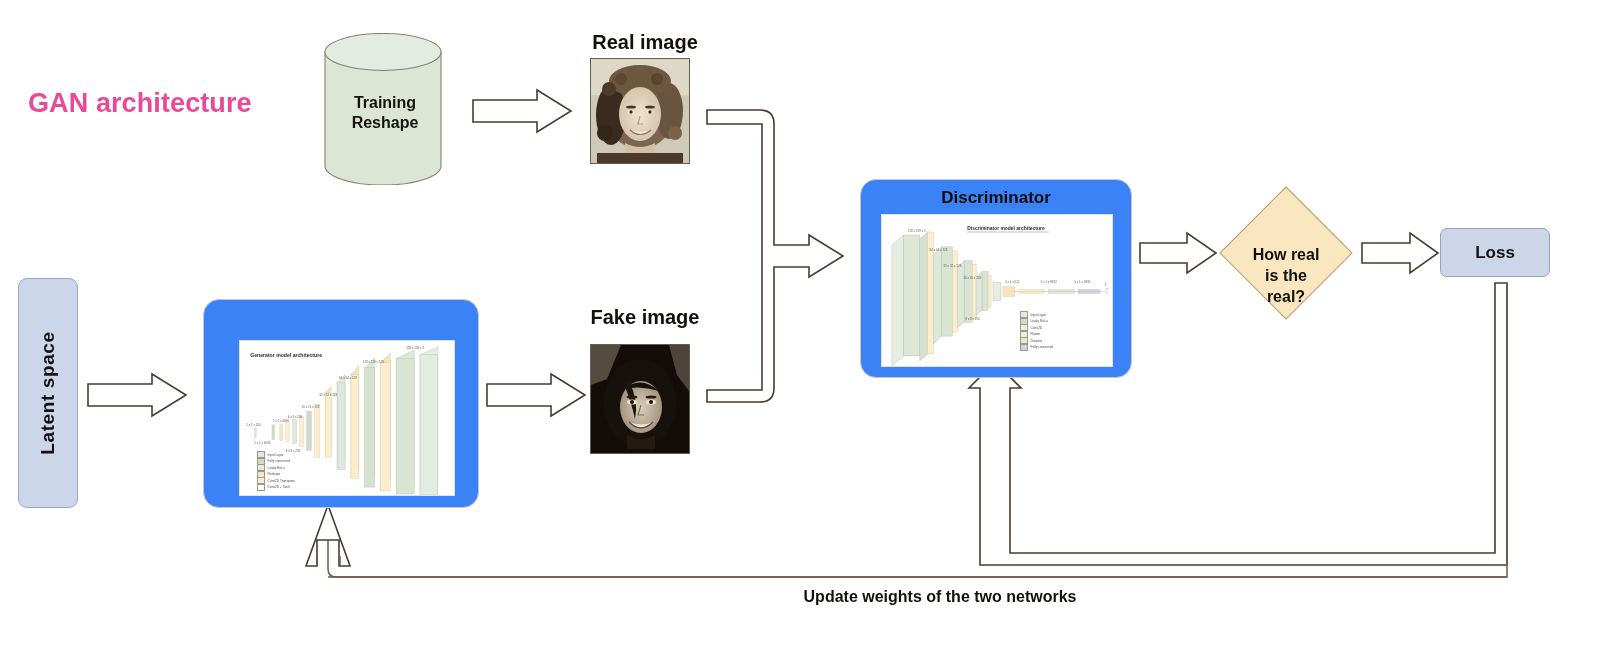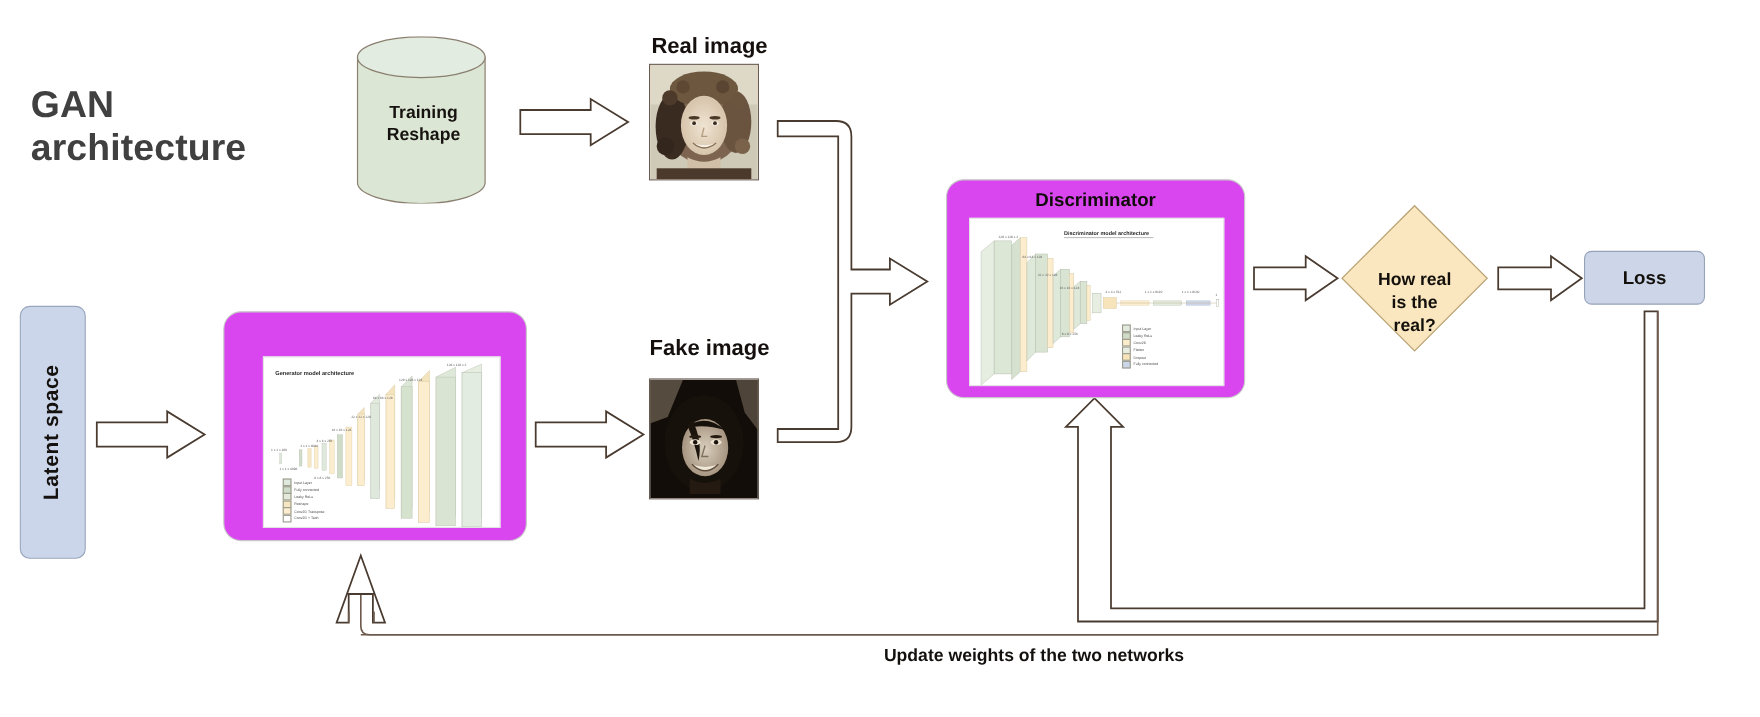--- a/index.html
+++ b/index.html
@@ -5,22 +5,22 @@
   html,body{margin:0;padding:0;background:#ffffff;}
   body{width:1600px;height:652px;overflow:hidden;
        font-family:"Liberation Sans","DejaVu Sans",sans-serif;color:#1a1512;}
   #stage{position:relative;width:1600px;height:652px;background:#fff;}
   .abs{position:absolute;}
   svg.layer{position:absolute;left:0;top:0;width:1600px;height:652px;overflow:visible;}
   svg.layer.under{z-index:1;}
   .node{z-index:3;}
 
   
-  #title{left:28px;top:76px;width:260px;font-size:34px;font-weight:bold;
-         letter-spacing:.1px;color:#404040;}
+  #title{left:28px;top:88px;width:260px;font-size:27px;font-weight:bold;
+         letter-spacing:.1px;color:#ec4899;}
 
   
   #latent{left:18px;top:278px;width:58px;height:228px;border:1px solid #9aa6bd;
           border-radius:9px;background:#ccd6ea;
           display:flex;align-items:center;justify-content:center;}
   #latent span{transform:rotate(-90deg);white-space:nowrap;font-size:19px;
                font-weight:bold;letter-spacing:.6px;color:#14110e;}
 
   
   #cyl{left:324px;top:33px;width:118px;height:152px;}
@@ -29,21 +29,21 @@
 
   
   .imgcap{font-size:20px;font-weight:bold;text-align:center;color:#15100d;}
   #realCap{left:570px;top:31px;width:150px;}
   #fakeCap{left:570px;top:306px;width:150px;}
   .photo{border:1px solid #6a5b50;}
   #realImg{left:590px;top:58px;width:98px;height:104px;}
   #fakeImg{left:590px;top:344px;width:98px;height:108px;}
 
   
-  .panel{border:1px solid #c7c7c7;border-radius:16px;background:#d946ef;}
+  .panel{border:1px solid #c7c7c7;border-radius:16px;background:#3b82f6;margin-top:16px;}
   .panelTitle{position:absolute;left:0;right:0;text-align:center;font-size:17px;
               font-weight:bold;color:#100c09;}
   .panelCanvas{position:absolute;background:#ffffff;border:1px solid #e2e2e2;}
   #gen{left:203px;top:283px;width:274px;height:207px;}
   #genTitle{top:11px;}
   #genCanvas{left:35px;top:40px;right:23px;bottom:11px;}
   #disc{left:860px;top:163px;width:270px;height:197px;}
   #discTitle{top:8px;}
   #discCanvas{left:20px;top:34px;right:18px;bottom:10px;}
 

